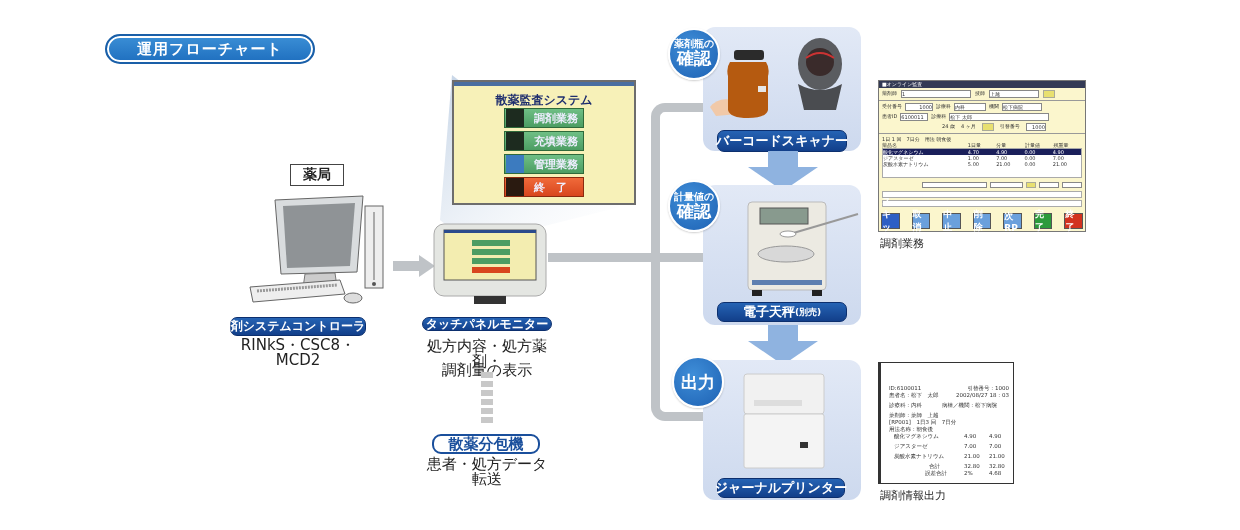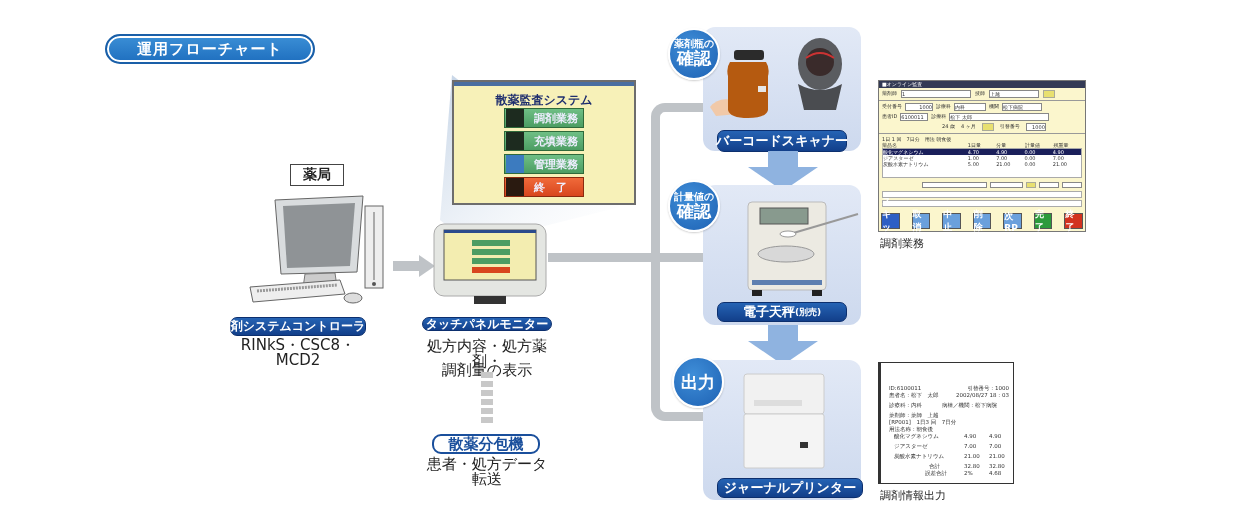--- a/index.html
+++ b/index.html
@@ -199,21 +199,21 @@
   <svg width="90" height="100">
     <rect x="4" y="2" width="80" height="40" rx="3" fill="#f1f1f1" stroke="#ccc"></rect>
     <rect x="14" y="28" width="48" height="6" fill="#ddd"></rect>
     <rect x="4" y="42" width="80" height="54" rx="2" fill="#f4f4f4" stroke="#ccc"></rect>
     <rect x="60" y="70" width="8" height="6" fill="#333"></rect>
   </svg>
 </div>
 <div class="abs circle" style="left:672px;top:356px;width:52px;height:52px;">
   <span class="lg">出力</span>
 </div>
-<div class="abs tag" style="left:717px;top:478px;width:146px;height:20px;font-family:Liberation Serif, serif;">ジャーナルプリンター</div>
+<div class="abs tag" style="left:717px;top:478px;width:128px;height:20px;font-family:Liberation Serif, serif;">ジャーナルプリンター</div>
 
 <div class="abs cs" style="left:878px;top:80px;width:208px;height:152px;">
   <div style="background:#333a55;color:#fff;height:7px;padding-left:3px;line-height:7px;">■オンライン監査</div>
   <div style="padding:2px 3px;border-bottom:1px solid #999;display:flex;gap:4px;">
     <span>薬剤師</span>
     <span style="background:#fff;border:1px solid #888;width:70px;">1</span>
     <span>技師</span>
     <span style="background:#fff;border:1px solid #888;width:50px;">上越</span>
     <span style="background:#e8e070;border:1px solid #aa9;width:12px;"></span>
   </div>

